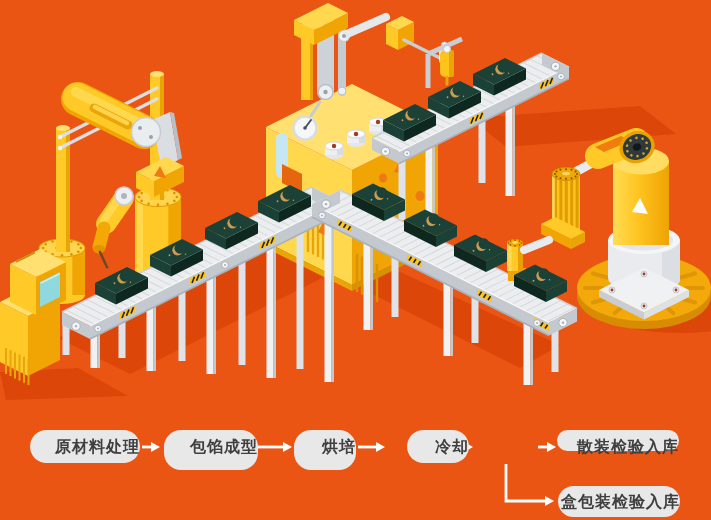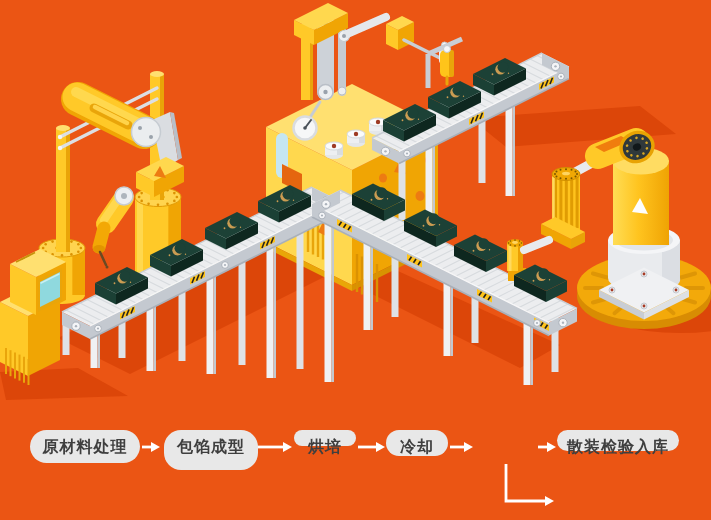--- a/index.html
+++ b/index.html
@@ -1,22 +1,22 @@
 <!DOCTYPE html>
 <html><head>
 <meta charset="utf-8">
 <style>
 html,body{margin:0;padding:0;width:711px;height:520px;overflow:hidden;background:#EB5514;font-family:"Liberation Sans","DejaVu Sans",sans-serif}
 .stage{position:relative;width:711px;height:520px}
 #scene{position:absolute;left:0;top:0}
-.flow-node{position:absolute;background:#E8E8E8;border-radius:17px;color:#3F3F3F;font-weight:bold;font-size:16px;text-align:center;letter-spacing:1px;white-space:nowrap}
+.flow-node{position:absolute;background:#E8E8E8;border-radius:17px;color:#3F3F3F;font-weight:bold;font-size:16px;text-align:right;letter-spacing:1px;white-space:nowrap}
 .n1{left:30px;top:430px;width:110px;height:33px;line-height:33px}
 .n2{left:164px;top:430px;width:94px;height:40px;line-height:33px}
-.n3{left:294px;top:430px;width:62px;height:16px;line-height:33px}
-.n4{left:386px;top:430px;width:62px;height:26px;line-height:33px}
+.n3{left:294px;top:430px;width:62px;height:40px;line-height:33px}
+.n4{left:407px;top:430px;width:62px;height:33px;line-height:33px}
 .n5{left:474px;top:430px;width:62px;height:33px;line-height:33px}
 .n6{left:557px;top:430px;width:122px;height:21px;line-height:33px}
 .n7{left:558px;top:486px;width:122px;height:31px;line-height:31px}
 </style>
 </head>
 <body>
 
 <div class="stage">
   <svg id="scene" width="711" height="520" viewBox="0 0 711 520">
       <g>
@@ -600,13 +600,14 @@
         <polygon points="556,447 547,442 547,452" fill="#FFFFFF"></polygon>
         <path d="M506,464 L506,501 L546,501" stroke="#FFFFFF" stroke-width="2.8" fill="none"></path>
         <polygon points="554,501 545,496 545,506" fill="#FFFFFF"></polygon>
       </g>
     </svg>
   <div class="flow-node n1">原材料处理</div>
   <div class="flow-node n2">包馅成型</div>
   <div class="flow-node n3">烘培</div>
   <div class="flow-node n4">冷却</div>
   <div class="flow-node n6">散装检验入库</div>
+  <div class="flow-node n7">盒包装检验入库</div>
 </div>
 
 </body></html>

